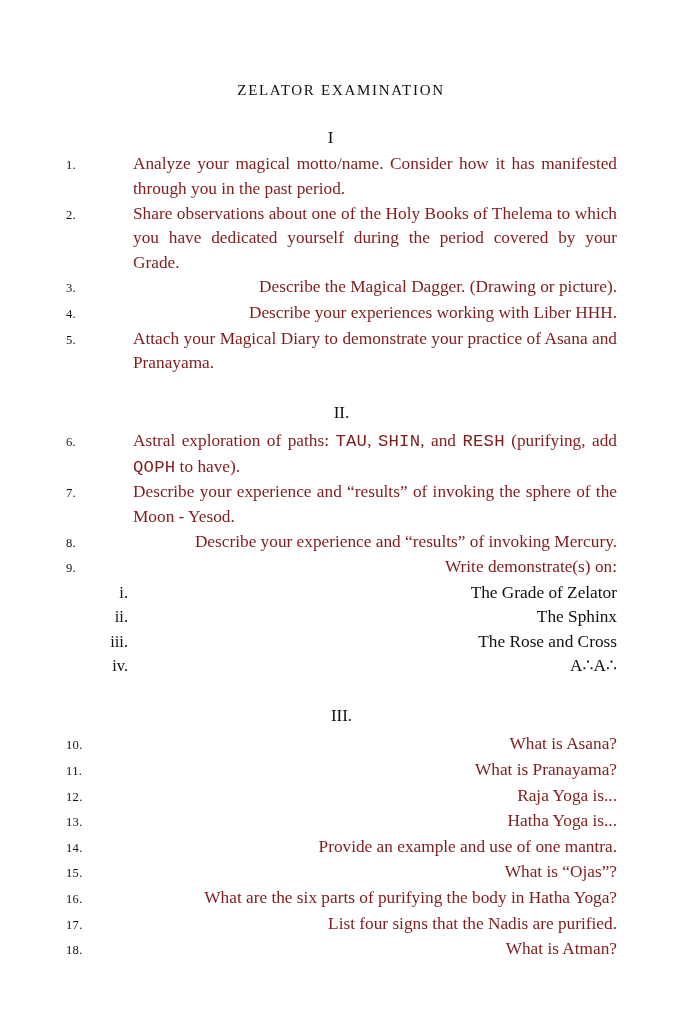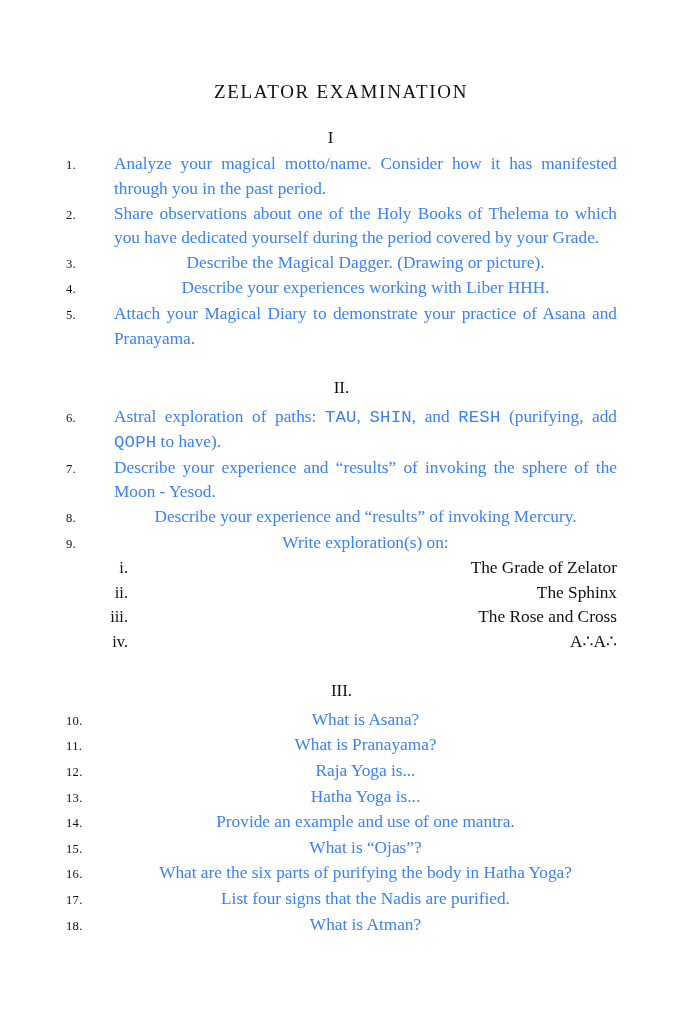--- a/index.html
+++ b/index.html
@@ -23,21 +23,21 @@
     overflow: hidden;
   }
 
   
   .doc-title {
     position: absolute;
     left: 0;
     top: 81px;
     width: 682px;
     text-align: center;
-    font-size: 19px;
+    font-size: 15px;
     letter-spacing: 1.7px;
     font-weight: 400;
     line-height: 1.2;
     color: #111111;
   }
 
   
   .content {
     position: absolute;
     left: 66px;
@@ -79,24 +79,25 @@
     color: #111111;
     text-align: left;
     padding-top: 1px;
     box-sizing: border-box;
   }
   .item-text {
     flex: 1 1 auto;
     text-align: justify;
     text-justify: inter-word;
     hyphens: none;
-    color: #3b82f6;
+    color: #7f1d1d;
+    margin-left: 19px;
   }
   .item-text.nojustify {
-    text-align: center;
+    text-align: right;
   }
 
   
   .sc {
     font-variant: small-caps;
     letter-spacing: 0.2px;
     font-family: Liberation Mono, monospace;
   }
 
   
@@ -167,21 +168,21 @@
     <div class="item">
       <div class="item-num">7.</div>
       <div class="item-text">Describe your experience and “results” of invoking the sphere of the Moon - Yesod.</div>
     </div>
     <div class="item">
       <div class="item-num">8.</div>
       <div class="item-text nojustify">Describe your experience and “results” of invoking Mercury.</div>
     </div>
     <div class="item">
       <div class="item-num">9.</div>
-      <div class="item-text nojustify">Write exploration(s) on:</div>
+      <div class="item-text nojustify">Write demonstrate(s) on:</div>
     </div>
 
     <div class="subitem">
       <div class="subitem-num">i.</div>
       <div class="subitem-text">The Grade of Zelator</div>
     </div>
     <div class="subitem">
       <div class="subitem-num">ii.</div>
       <div class="subitem-text">The Sphinx</div>
     </div>

